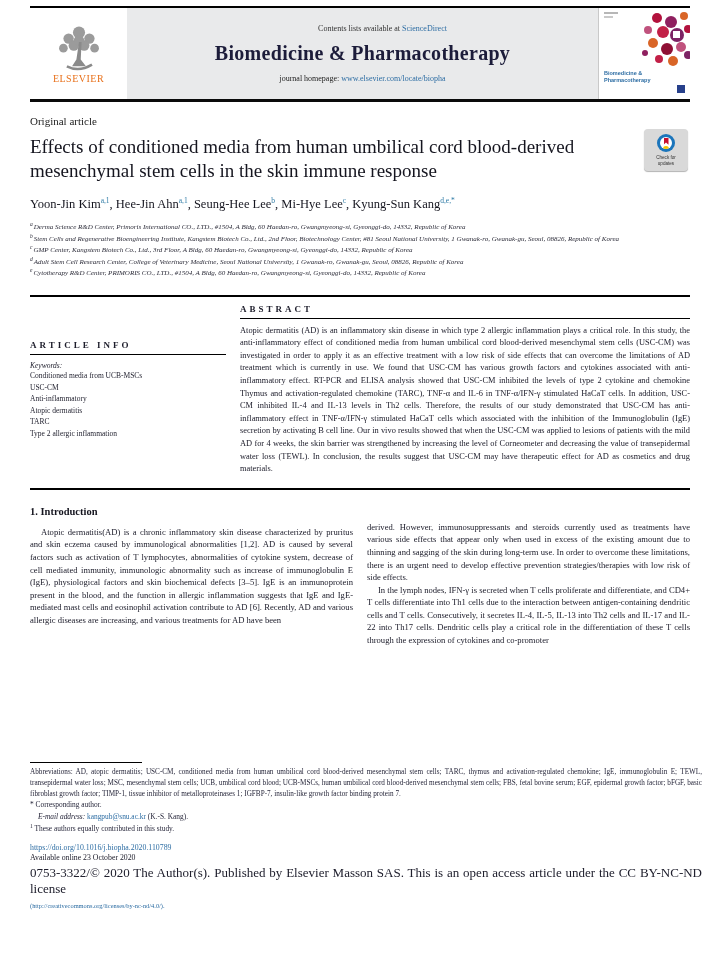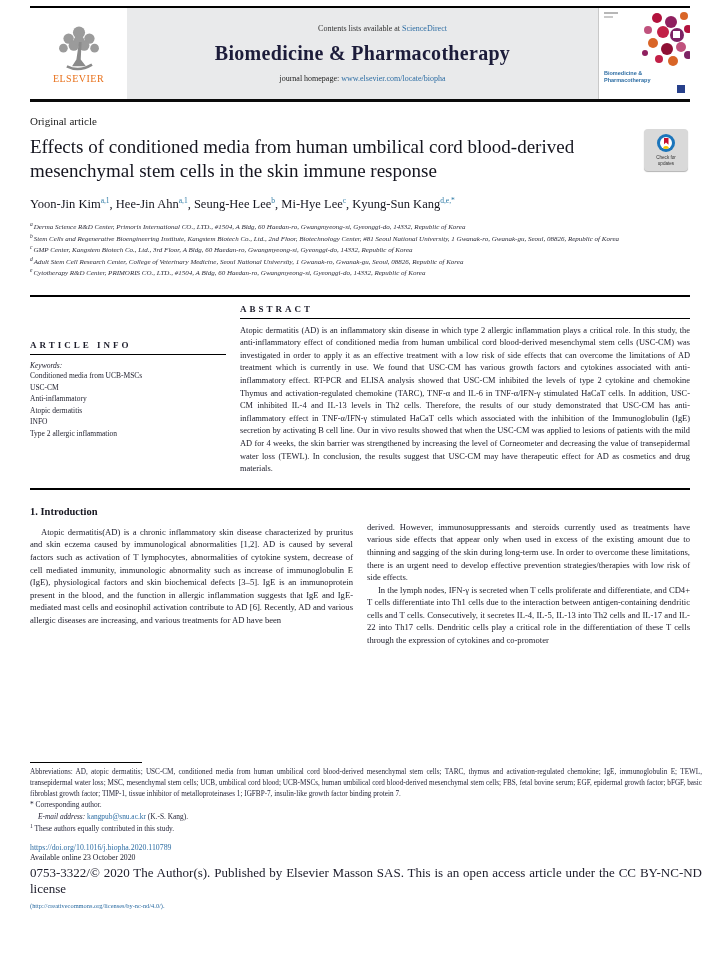--- a/index.html
+++ b/index.html
@@ -162,21 +162,21 @@
   <div class="info-grid">
     <div class="info-col">
       <div class="sec-head">ARTICLE INFO</div>
       <hr class="head-rule">
       <div class="kw-label">Keywords:</div>
       <div>
           <div class="kw-item">Conditioned media from UCB-MSCs</div>
           <div class="kw-item">USC-CM</div>
           <div class="kw-item">Anti-inflammatory</div>
           <div class="kw-item">Atopic dermatitis</div>
-          <div class="kw-item">INFO</div>
+          <div class="kw-item">TARC</div>
           <div class="kw-item">Type 2 allergic inflammation</div>
         </div>
     </div>
     <div class="abs-col">
       <div class="sec-head">ABSTRACT</div>
       <hr class="head-rule">
       <div class="abstract">Atopic dermatitis (AD) is an inflammatory skin disease in which type 2 allergic inflammation plays a critical role. In this study, the anti-inflammatory effect of conditioned media from human umbilical cord blood-derived mesenchymal stem cells (USC-CM) was investigated in order to apply it as an effective treatment with a low risk of side effects that can overcome the limitations of AD treatment which is currently in use. We found that USC-CM has various growth factors and cytokines associated with anti-inflammatory effect. RT-PCR and ELISA analysis showed that USC-CM inhibited the levels of type 2 cytokine and chemokine Thymus and activation-regulated chemokine (TARC), TNF-α and IL-6 in TNF-α/IFN-γ stimulated HaCaT cells. In addition, USC-CM inhibited IL-4 and IL-13 levels in Th2 cells. Therefore, the results of our study demonstrated that USC-CM has anti-inflammatory effect in TNF-α/IFN-γ stimulated HaCaT cells which associated with the inhibition of the Immunoglobulin (IgE) secretion by activating B cell line. Our in vivo results showed that when the USC-CM was applied to lesions of patients with the mild AD for 4 weeks, the skin barrier was strengthened by increasing the level of Corneometer and decreasing the value of transepidermal water loss (TEWL). In conclusion, the results suggest that USC-CM may have therapeutic effect for AD as cosmetics and drug materials.</div>
     </div>
   </div>
 

